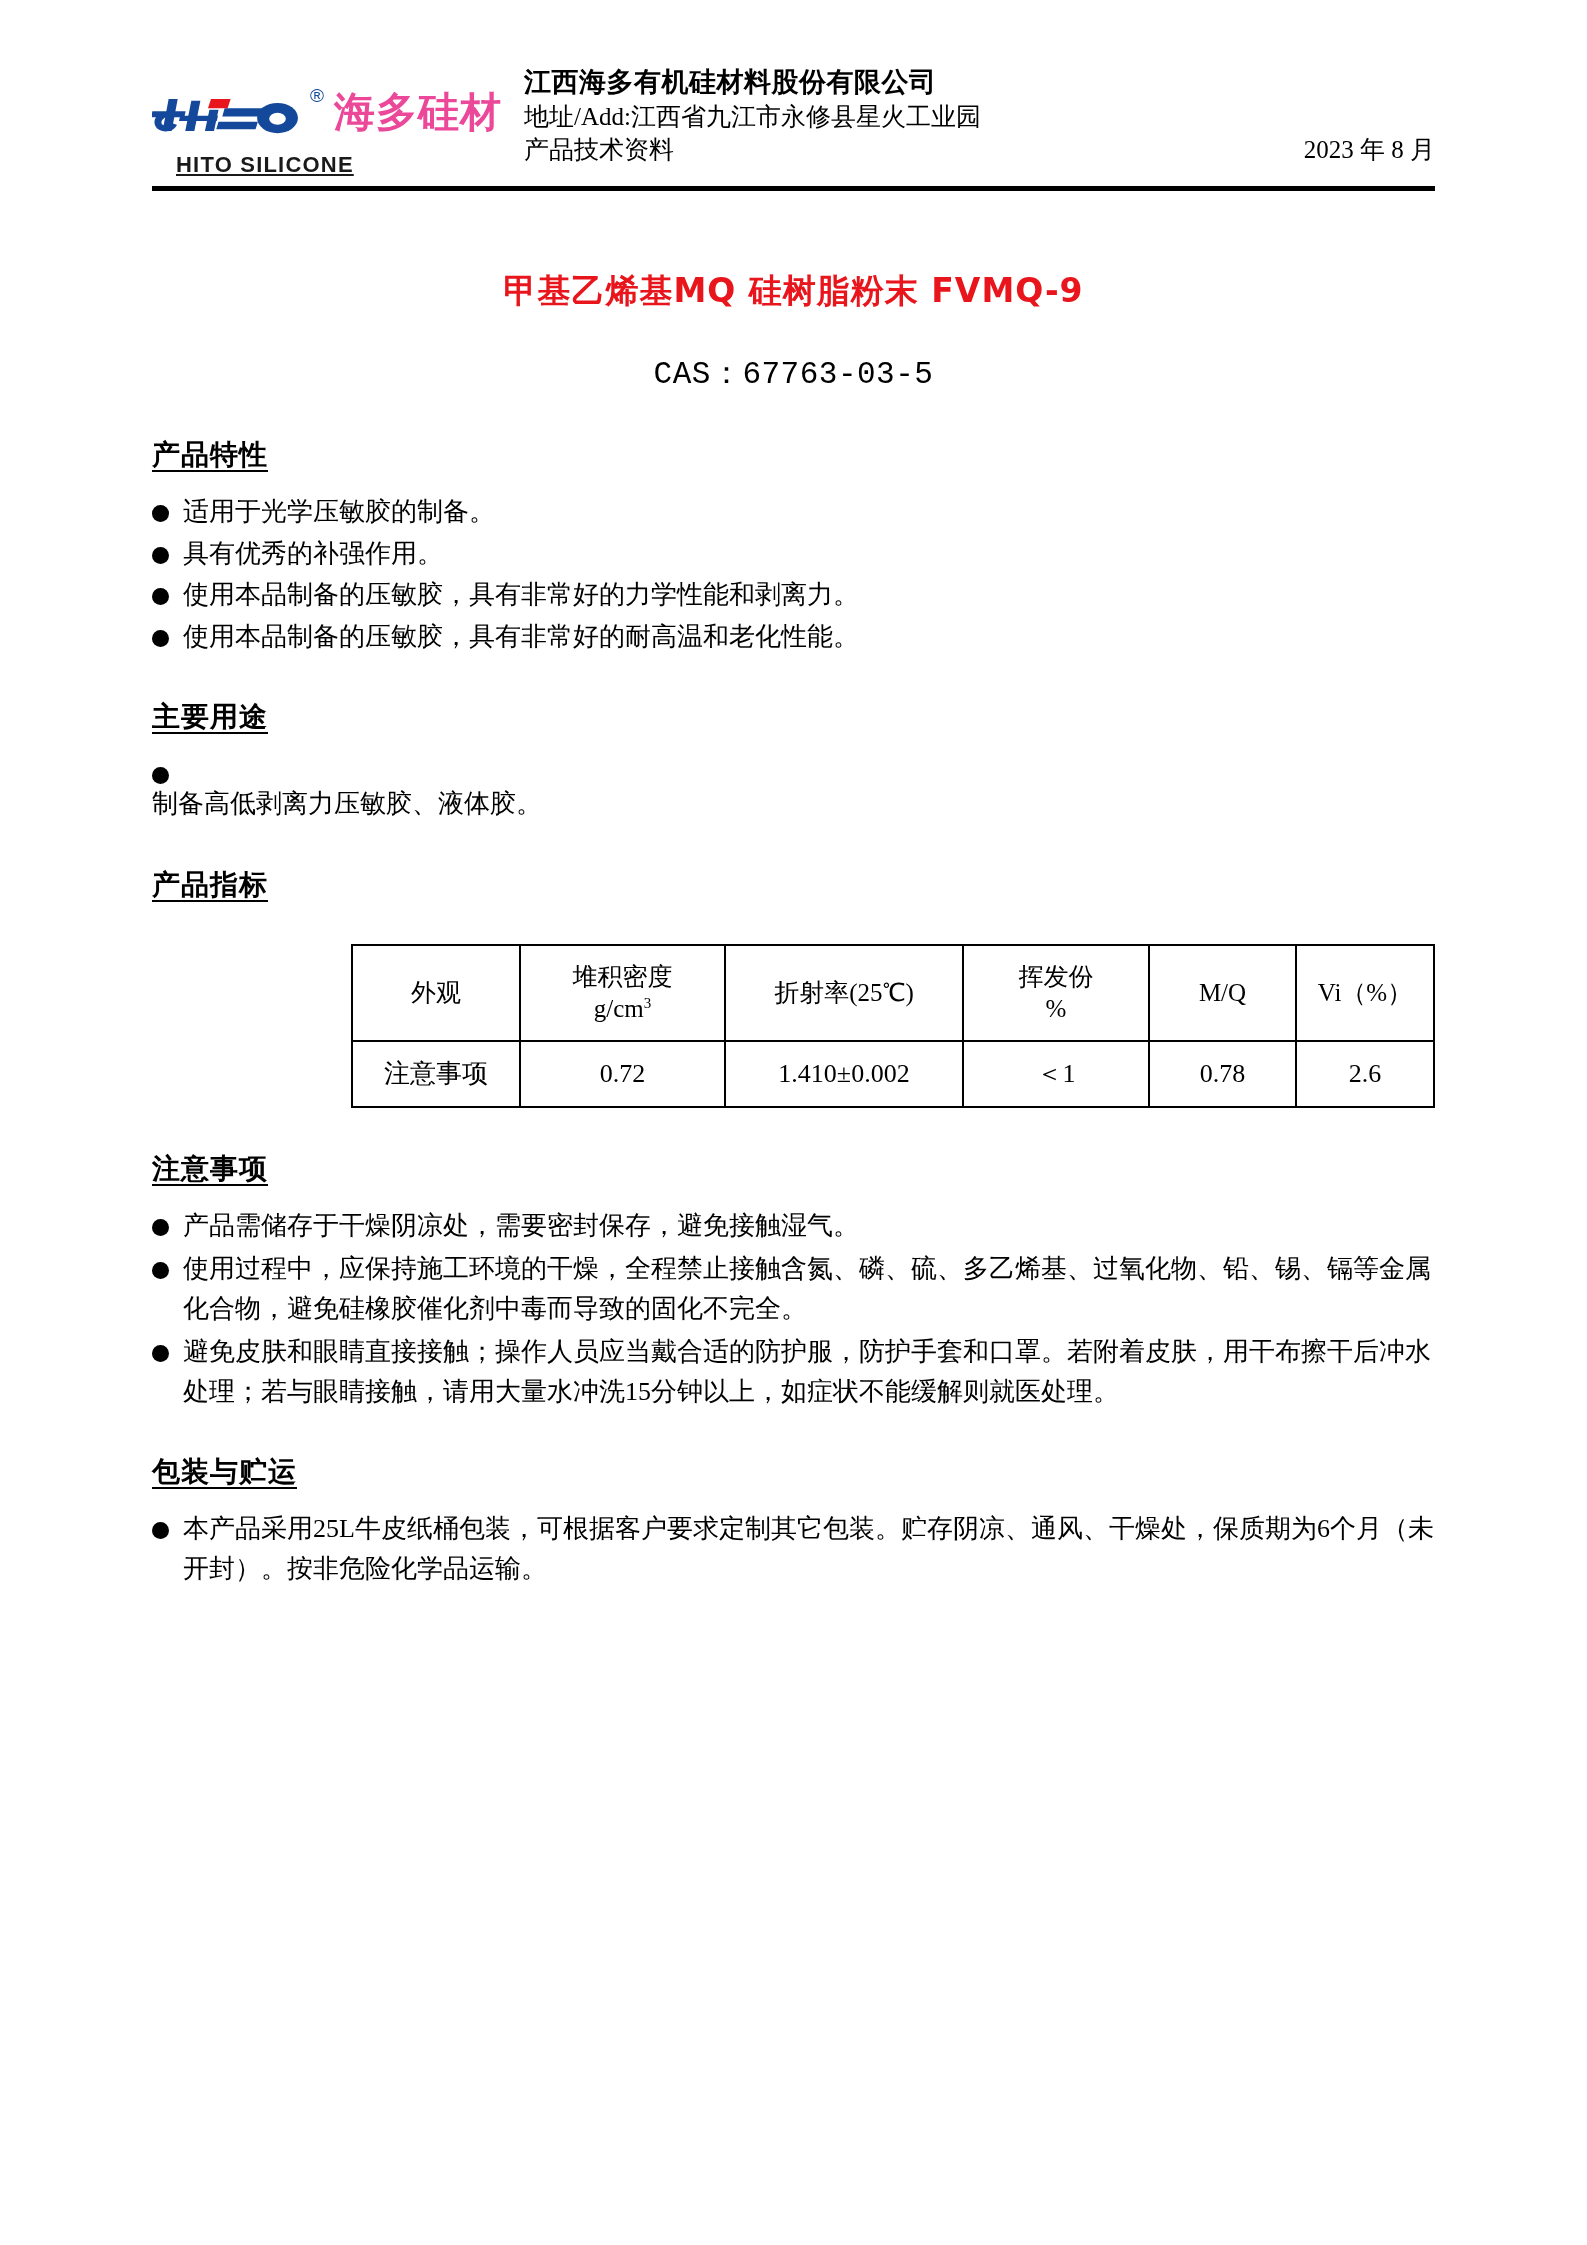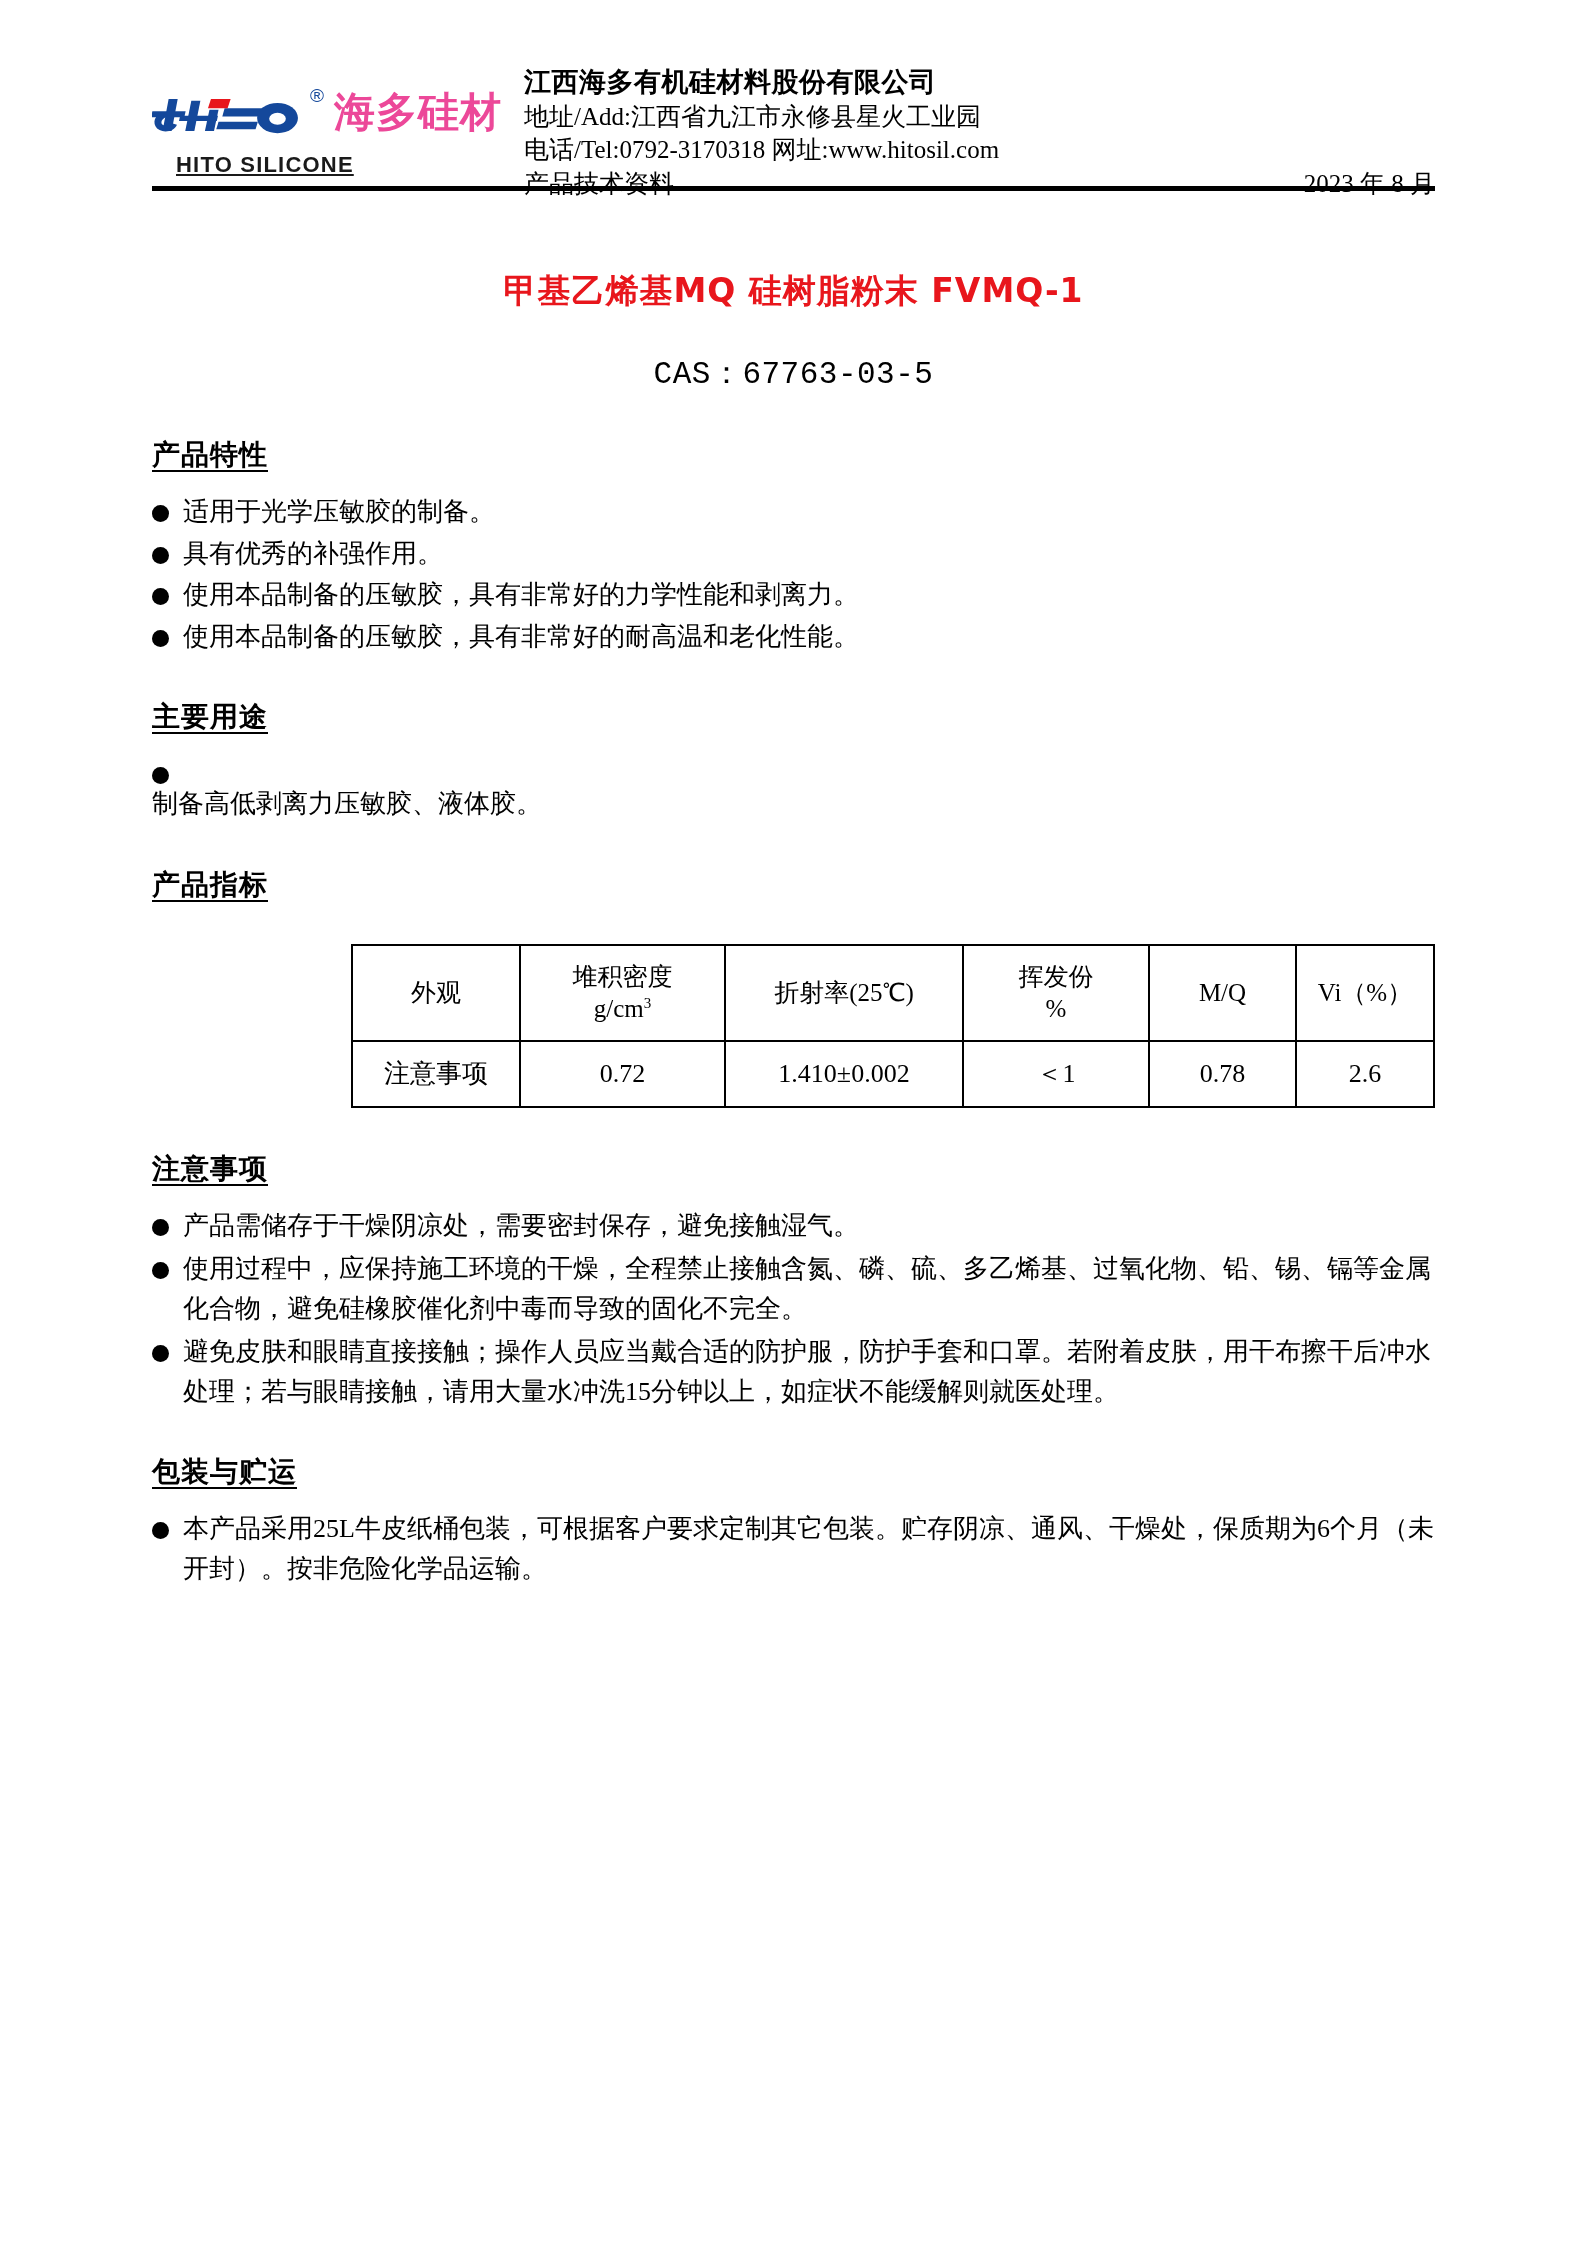--- a/index.html
+++ b/index.html
@@ -253,31 +253,30 @@
         </svg>
         <span class="logo-reg">®</span>
         <span class="logo-cn">海多硅材</span>
       </div>
       <div class="logo-en">HITO SILICONE</div>
     </div>
 
     <div class="company-block">
       <div class="company-name">江西海多有机硅材料股份有限公司</div>
       <div class="company-line">地址/Add:江西省九江市永修县星火工业园</div>
-      <div class="company-line">电话/Tel:0792-3170318 网址:www.hitosil.com</div>
       <div class="company-line spread">
         <span>产品技术资料</span>
         <span>2023 年 8 月</span>
       </div>
     </div>
   </div>
 
   <hr class="header-rule">
 
-  <div class="doc-title">甲基乙烯基MQ 硅树脂粉末 FVMQ-1</div>
+  <div class="doc-title">甲基乙烯基MQ 硅树脂粉末 FVMQ-9</div>
   <div class="doc-cas">CAS：67763-03-5</div>
 
   <div class="section">
     <div class="section-heading">产品特性</div>
     <ul class="bullet-list">
       <li>
         <span class="bullet-dot"></span>
         <span class="bullet-text">适用于光学压敏胶的制备。</span>
       </li>
       <li>

